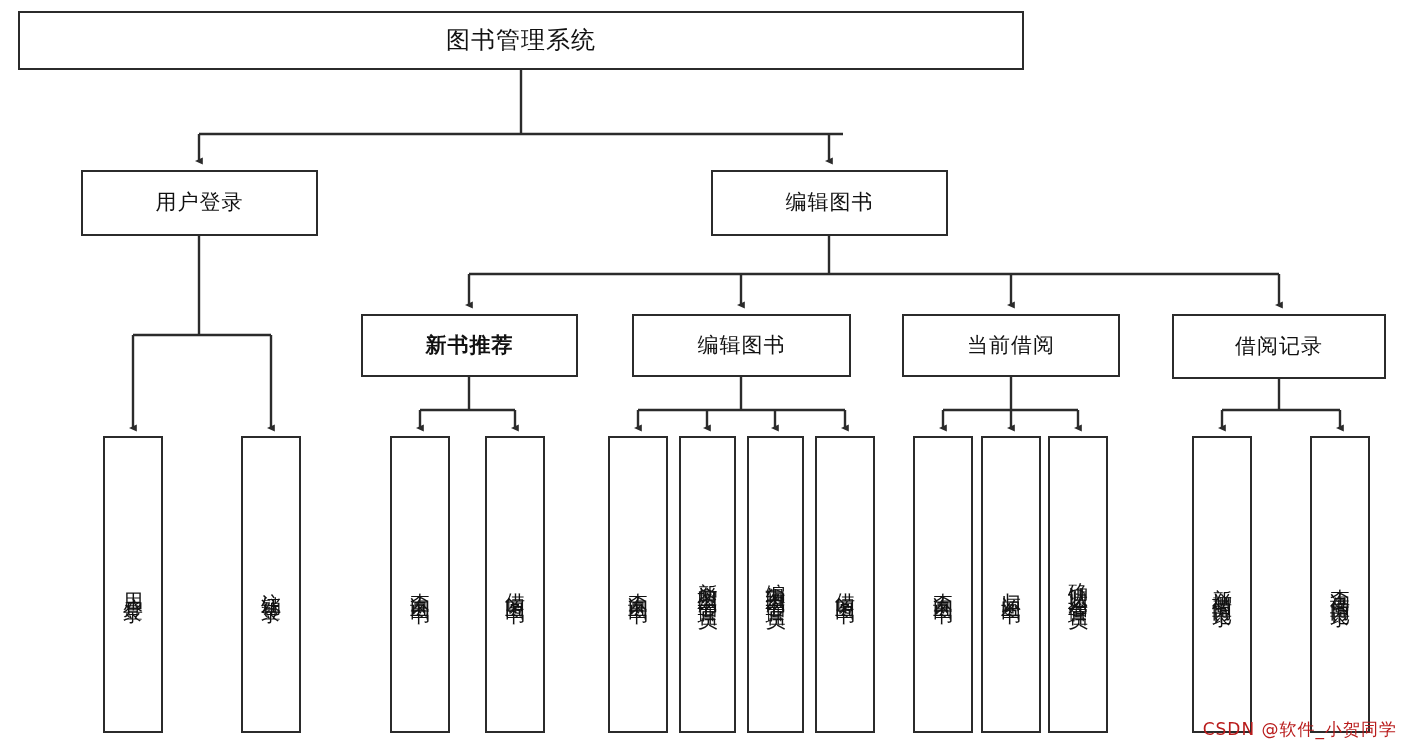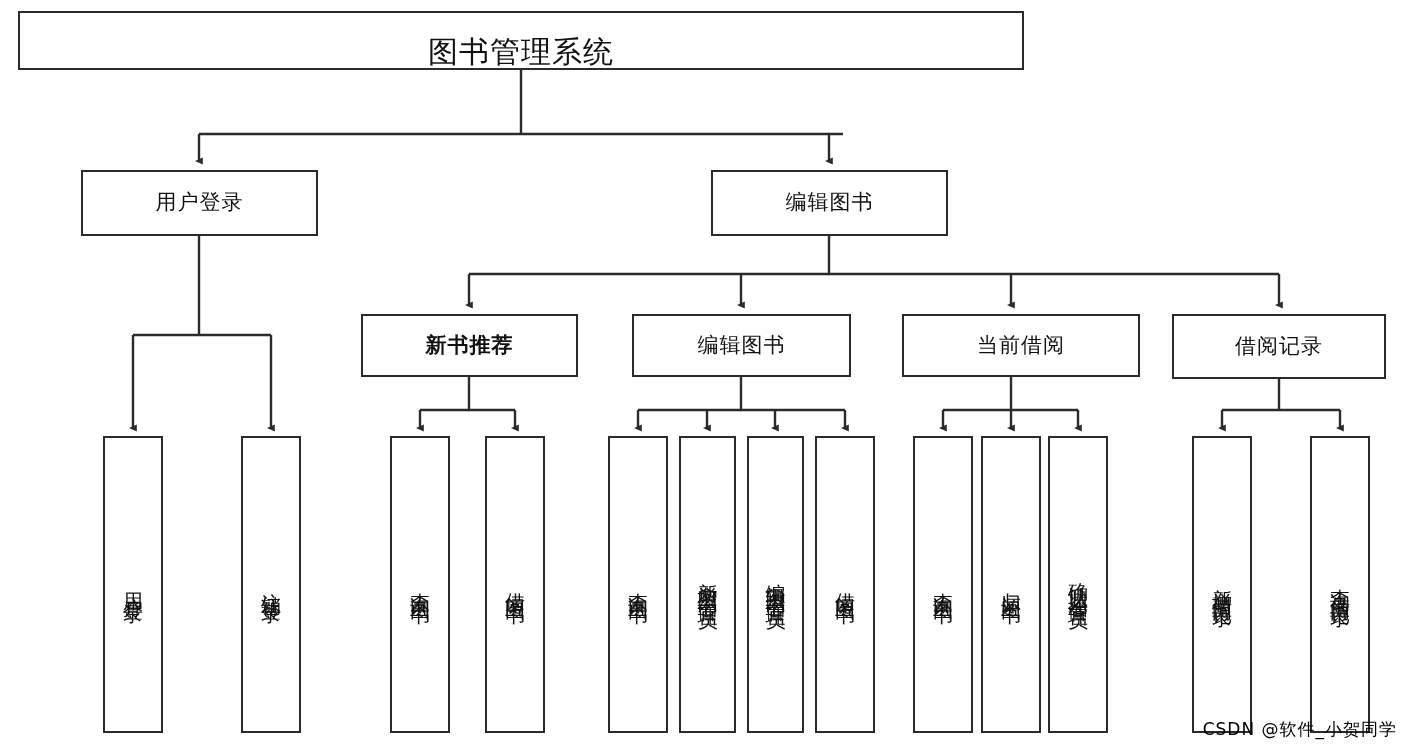--- a/index.html
+++ b/index.html
@@ -21,41 +21,41 @@
     display:flex;
     align-items:center;
     justify-content:center;
     color:#111111;
   }
   .node.h{
     font-size:21px;
     letter-spacing:1px;
     line-height:1.1;
   }
-  .node.root{font-size:30px;align-items:flex-end;}
+  .node.root{font-size:24px;}
   .node.v{
     font-size:20px;
     writing-mode:vertical-rl;
     text-orientation:upright;
     letter-spacing:4px;
     line-height:1.05;
     padding:4px 0;
     white-space:nowrap;
   }
   .node.v .vtext{
     writing-mode:vertical-rl;
     text-orientation:upright;
     display:block;
   }
   .watermark{
     position:absolute;
     right:8px;
     bottom:6px;
     font-size:17px;
-    color:#000000;
+    color:#b91c1c;
     letter-spacing:1px;
     white-space:nowrap;
     pointer-events:none;
   }
 </style>
 </head>
 <body>
 
 <div id="diagram-root">
 
@@ -119,21 +119,21 @@
   <div class="node h" style="left:711px;top:170px;width:237px;height:66px;">
     <span>编辑图书</span>
   </div>
 
   <div class="node h" style="left:361px;top:314px;width:217px;height:63px;font-weight:bold;">
     <span>新书推荐</span>
   </div>
   <div class="node h" style="left:632px;top:314px;width:219px;height:63px;">
     <span>编辑图书</span>
   </div>
-  <div class="node h" style="left:902px;top:314px;width:238px;height:63px;">
+  <div class="node h" style="left:902px;top:314px;width:218px;height:63px;">
     <span>当前借阅</span>
   </div>
   <div class="node h" style="left:1172px;top:314px;width:214px;height:65px;">
     <span>借阅记录</span>
   </div>
 
   <div class="node v" style="left:103px;top:436px;width:60px;height:297px;">
     <span class="vtext">用户登录</span>
   </div>
   <div class="node v" style="left:241px;top:436px;width:60px;height:297px;">

